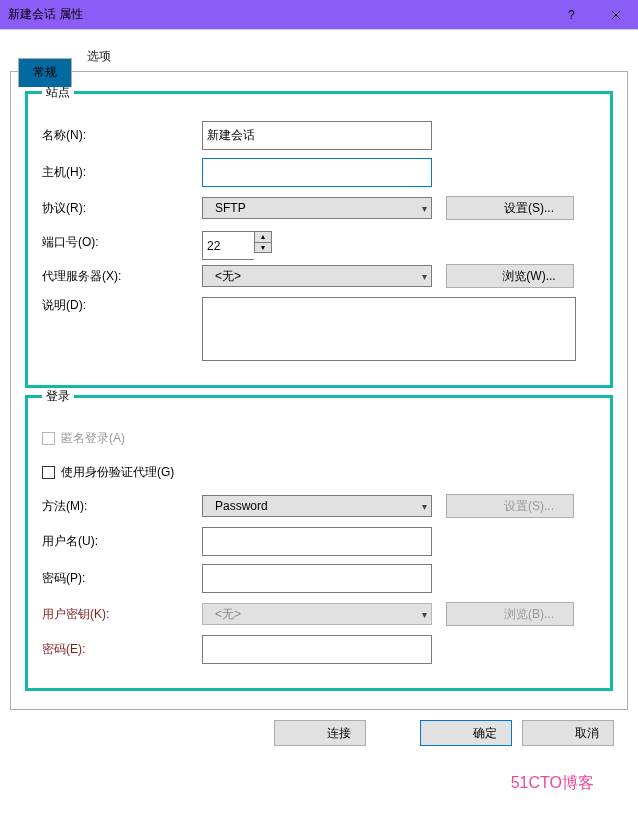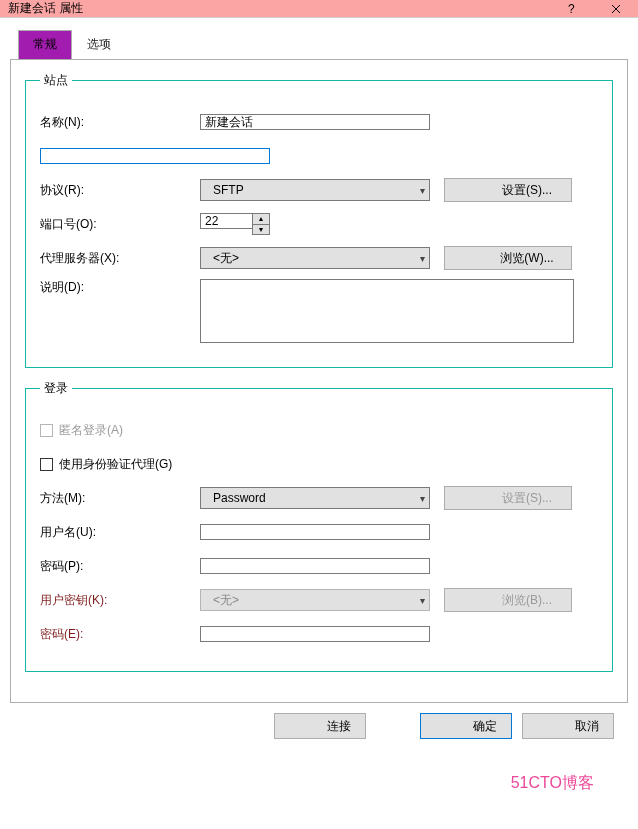--- a/index.html
+++ b/index.html
@@ -1,42 +1,42 @@
 <!DOCTYPE html>
 <html><head>
 <meta charset="utf-8">
 <style>
   * { box-sizing: border-box; font-family: "Microsoft YaHei", "Segoe UI", sans-serif; font-size: 12px; }
   html, body { margin: 0; padding: 0; }
   body { width: 638px; height: 829px; background: #fff; }
 
-  .titlebar { height: 18px; display: flex; align-items: center; border-bottom: 1px solid #d0d0d0; background: #fca5a5; }
+  .titlebar { height: 30px; display: flex; align-items: center; border-bottom: 1px solid #d0d0d0; background: #8b5cf6; }
   .titlebar .title { padding-left: 8px; flex: 1; color: #000; }
   .titlebar .tbtn { width: 44px; height: 30px; display: flex; align-items: center; justify-content: center; }
 
   .content { padding: 12px 10px 8px 10px; }
 
   .tabstrip { display: flex; padding-left: 8px; }
   .tab { padding: 5px 14px 6px; border: 1px solid transparent; border-bottom: none; cursor: default; position: relative; }
-  .tab.active { background: #a21caf; border-color: #adadad; z-index: 2; top: 0; }
+  .tab.active { background: #0369a1; border-color: #adadad; z-index: 2; top: 16px; }
   .tab.inactive { color: #222; }
 
   .panel { border: 1px solid #adadad; padding: 12px 14px 18px; position: relative; z-index: 1; }
 
-  fieldset { border: 1px solid #14b8a6; margin: 0 0 12px 0; padding: 12px 14px 16px; }
+  fieldset { border: 3px solid #14b8a6; margin: 0 0 0 0; padding: 12px 14px 16px; }
   legend { font-size: 12px; padding: 0 4px; }
 
   .row { display: flex; align-items: center; margin: 8px 0; min-height: 26px; }
   .row .lbl { width: 160px; }
   .row .ctrl { width: 230px; margin-right: 14px; display: flex; }
   .row .ctrl > * { width: 100%; }
   .row .act { width: 128px; }
   .row .act button { width: 100%; height: 24px; }
 
-  input[type=text], input[type=password], textarea { border: 1px solid #7a7a7a; padding: 2px 4px; font-size: 12px; height: 16px; background: #fff; }
+  input[type=text], input[type=password], textarea { border: 1px solid #7a7a7a; padding: 2px 4px; font-size: 12px; height: 29px; background: #fff; }
   textarea { height: 64px; resize: none; overflow-y: scroll; }
 
   .focused { border: 1px solid #0078d7 !important; }
 
   .select { display: flex; align-items: center; justify-content: space-between; height: 22px; border: 1px solid #7a7a7a; background: #e1e1e1; padding: 0 4px 0 12px; }
   .select.disabled { background: #e1e1e1; color: #888; border-color: #b5b5b5; }
   .select .chev { font-size: 10px; color: #444; }
 
   .spinner { display: flex; height: 22px; }
   .spinner input { width: 52px; border-right: none; }
@@ -89,20 +89,21 @@
       <legend>站点</legend>
 
       <div class="row">
         <div class="lbl">名称(N):</div>
         <div class="ctrl">
             <input type="text" value="新建会话" style="">
           </div>
       </div>
 
       <div class="row">
+        <div class="lbl">主机(H):</div>
         <div class="ctrl">
             <input type="text" class="focused" value="" style="">
           </div>
       </div>
 
       <div class="row">
         <div class="lbl">协议(R):</div>
         <div class="ctrl">
           <div class="select">
             <span>SFTP</span>

